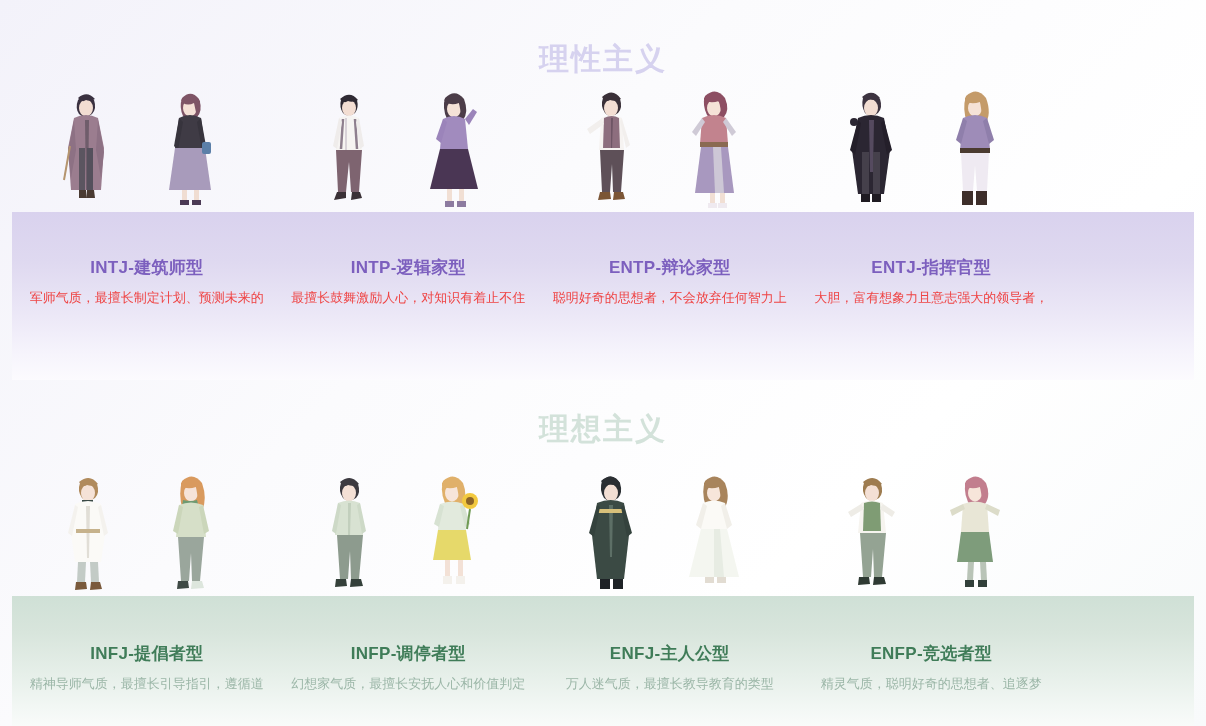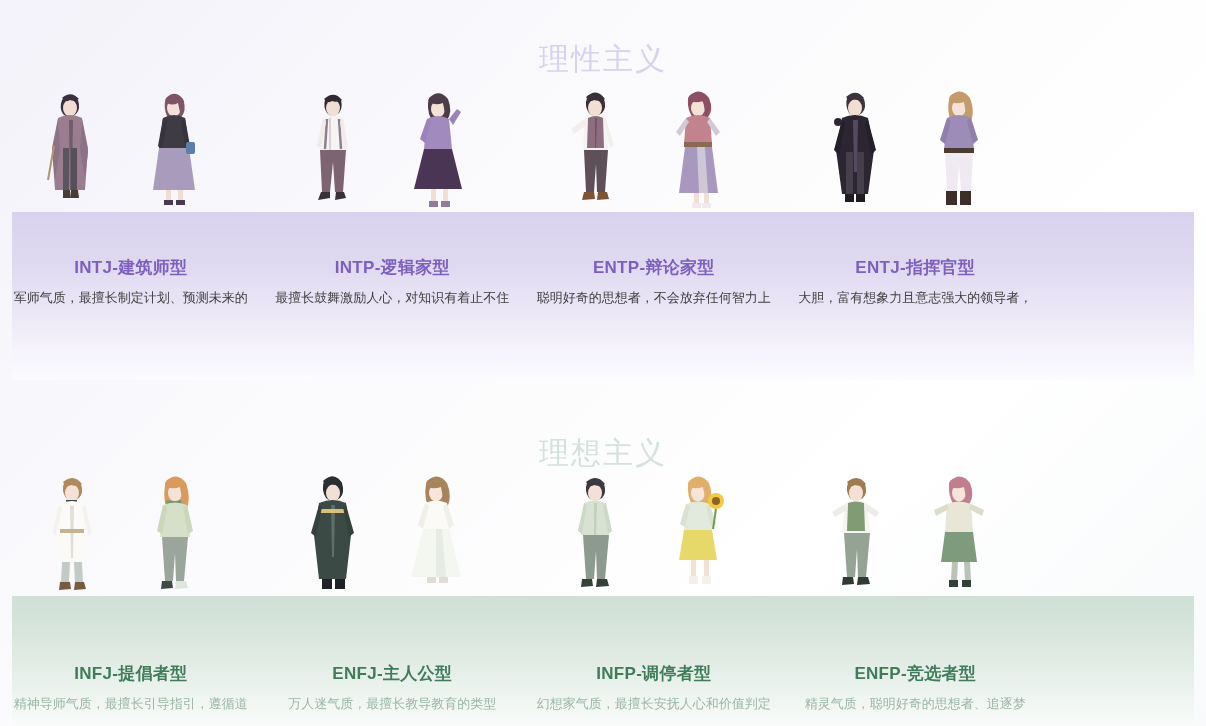--- a/index.html
+++ b/index.html
@@ -29,27 +29,27 @@
   }
   .section-rational { top: 0; height: 395px; }
   .section-idealist { top: 386px; height: 340px; }
 
   .section-title {
     position: absolute;
     left: 0;
     width: 1206px;
     text-align: center;
     font-size: 30px;
-    font-weight: 400;
+    font-weight: 700;
     letter-spacing: 2px;
     line-height: 1;
     user-select: none;
   }
   .section-rational .section-title { top: 44px; color: #d6d2ef; }
-  .section-idealist .section-title { top: 52px; color: #d3e2da; }
+  .section-idealist .section-title { top: 28px; color: #d3e2da; }
 
   
   .band {
     position: absolute;
     left: 12px;
     width: 1182px;
   }
   .band-rational {
     top: 212px;
     height: 168px;
@@ -57,21 +57,21 @@
   }
   .band-idealist {
     top: 596px;
     height: 130px;
     background: linear-gradient(180deg, #cfe0d6 0%, #d8e5dc 28%, #e6efe9 60%, #f2f7f4 85%, #f9fbfa 100%);
   }
 
   
   .cards {
     position: absolute;
-    left: 0;
+    left: 16px;
     width: 1046px;
     display: flex;
   }
   .cards-rational { top: 70px; }
   .cards-idealist { top: 455px; }
 
   .card {
     width: 301.5px;
     display: flex;
     flex-direction: column;
@@ -96,23 +96,23 @@
     margin-top: 15px;
     font-size: 13px;
     line-height: 1;
     white-space: nowrap;
     overflow: hidden;
     max-width: 275px;
     text-align: center;
   }
 
   .cards-rational .card-title { margin-top: 34px; color: #7c5fbe; }
-  .cards-rational .card-desc  { color: #404040; }
-
-  .cards-idealist .card-title { margin-top: 55px; color: #3f7c58; }
+  .cards-rational .card-desc  { color: #ef4444; }
+
+  .cards-idealist .card-title { margin-top: 35px; color: #3f7c58; }
   .cards-idealist .card-desc  { color: #9bb6a7; }
 </style>
 </head>
 <body>
 
 <div class="page">
 
   <div class="section section-rational">
 
     <div class="section-title">理性主义</div>
@@ -307,52 +307,20 @@
         </svg>
       </div>
       <div class="card-title">INFJ-提倡者型</div>
       <div class="card-desc">精神导师气质，最擅长引导指引，遵循道</div>
     </div>
 
     <div class="card">
       <div class="card-art">
         <svg width="230" height="155" viewBox="0 0 230 155">
           <g>
-            <path d="M47 26 q10 -10 18 2 q3 10 -2 15 q-8 6 -14 0 q-5 -8 -2 -17z" fill="#2b2f33"></path>
-            <ellipse cx="56" cy="38" rx="7" ry="8.5" fill="#f3dfd4"></ellipse>
-            <path d="M46 26 q11 -10 19 2 q-6 3 -11 1 q-4 3 -8 -3z" fill="#2b2f33"></path>
-            <path d="M42 48 q14 -6 27 0 l5 32 l-5 44 l-27 0 l-5 -44z" fill="#3b4a44"></path>
-            <path d="M54 50 l4 0 l-1 52 l-2 0z" fill="#5d6f66"></path>
-            <rect x="43" y="54" width="26" height="4" fill="#d8c07a"></rect>
-            <path d="M42 50 l-8 28 l5 4 l6 -30z" fill="#34423d"></path>
-            <path d="M69 50 l8 28 l-5 4 l-6 -30z" fill="#34423d"></path>
-            <path d="M45 124 l10 0 l0 10 l-10 0z" fill="#1e2226"></path>
-            <path d="M58 124 l10 0 l0 10 l-10 0z" fill="#1e2226"></path>
-
-            <path d="M150 26 q11 -10 20 2 q6 15 -1 26 q-10 8 -18 -2 q-5 -14 -1 -26z" fill="#a8845c"></path>
-            <ellipse cx="159" cy="38" rx="7" ry="8.5" fill="#f7e5da"></ellipse>
-            <path d="M149 28 q11 -10 21 2 q1 12 -3 19 l-3 -17 q-9 3 -15 -1z" fill="#a8845c"></path>
-            <path d="M148 48 q11 -5 22 0 l2 26 l-26 0z" fill="#fbfaf6"></path>
-            <path d="M148 48 l-7 22 l5 4 l6 -23z" fill="#f1efe9"></path>
-            <path d="M170 48 l7 22 l-5 4 l-6 -23z" fill="#f1efe9"></path>
-            <path d="M146 74 l26 0 l12 48 l-50 0z" fill="#f4f6f0"></path>
-            <path d="M159 74 l6 0 l4 48 l-10 0z" fill="#e7ece3"></path>
-            <path d="M150 122 l9 0 l0 6 l-9 0z" fill="#e2dcd2"></path>
-            <path d="M162 122 l9 0 l0 6 l-9 0z" fill="#e2dcd2"></path>
-          </g>
-        </svg>
-      </div>
-      <div class="card-title">ENFJ-主人公型</div>
-      <div class="card-desc">万人迷气质，最擅长教导教育的类型</div>
-    </div>
-
-    <div class="card">
-      <div class="card-art">
-        <svg width="230" height="155" viewBox="0 0 230 155">
-          <g>
             <path d="M48 28 q9 -9 17 1 q3 9 -2 14 q-8 5 -13 0 q-5 -7 -2 -15z" fill="#3c3a40"></path>
             <ellipse cx="56" cy="38" rx="7" ry="8.5" fill="#f4e0d5"></ellipse>
             <path d="M47 27 q11 -9 19 2 q-6 3 -11 1 q-4 3 -8 -3z" fill="#3c3a40"></path>
             <path d="M45 48 q11 -5 22 0 l3 32 l-28 0z" fill="#d8e2d2"></path>
             <path d="M55 48 l3 0 l-1 32 l-2 0z" fill="#c2cfbd"></path>
             <path d="M45 48 l-6 28 l4 3 l5 -29z" fill="#cdd9c7"></path>
             <path d="M67 48 l6 28 l-4 3 l-5 -29z" fill="#cdd9c7"></path>
             <path d="M44 80 l26 0 l-4 44 l-8 0 l-1 -28 l-2 28 l-8 0z" fill="#8d9b8e"></path>
             <path d="M43 124 l10 0 l1 7 l-12 1z" fill="#34403a"></path>
             <path d="M58 124 l10 0 l2 7 l-13 1z" fill="#34403a"></path>
@@ -375,20 +343,52 @@
         </svg>
       </div>
       <div class="card-title">INFP-调停者型</div>
       <div class="card-desc">幻想家气质，最擅长安抚人心和价值判定</div>
     </div>
 
     <div class="card">
       <div class="card-art">
         <svg width="230" height="155" viewBox="0 0 230 155">
           <g>
+            <path d="M47 26 q10 -10 18 2 q3 10 -2 15 q-8 6 -14 0 q-5 -8 -2 -17z" fill="#2b2f33"></path>
+            <ellipse cx="56" cy="38" rx="7" ry="8.5" fill="#f3dfd4"></ellipse>
+            <path d="M46 26 q11 -10 19 2 q-6 3 -11 1 q-4 3 -8 -3z" fill="#2b2f33"></path>
+            <path d="M42 48 q14 -6 27 0 l5 32 l-5 44 l-27 0 l-5 -44z" fill="#3b4a44"></path>
+            <path d="M54 50 l4 0 l-1 52 l-2 0z" fill="#5d6f66"></path>
+            <rect x="43" y="54" width="26" height="4" fill="#d8c07a"></rect>
+            <path d="M42 50 l-8 28 l5 4 l6 -30z" fill="#34423d"></path>
+            <path d="M69 50 l8 28 l-5 4 l-6 -30z" fill="#34423d"></path>
+            <path d="M45 124 l10 0 l0 10 l-10 0z" fill="#1e2226"></path>
+            <path d="M58 124 l10 0 l0 10 l-10 0z" fill="#1e2226"></path>
+
+            <path d="M150 26 q11 -10 20 2 q6 15 -1 26 q-10 8 -18 -2 q-5 -14 -1 -26z" fill="#a8845c"></path>
+            <ellipse cx="159" cy="38" rx="7" ry="8.5" fill="#f7e5da"></ellipse>
+            <path d="M149 28 q11 -10 21 2 q1 12 -3 19 l-3 -17 q-9 3 -15 -1z" fill="#a8845c"></path>
+            <path d="M148 48 q11 -5 22 0 l2 26 l-26 0z" fill="#fbfaf6"></path>
+            <path d="M148 48 l-7 22 l5 4 l6 -23z" fill="#f1efe9"></path>
+            <path d="M170 48 l7 22 l-5 4 l-6 -23z" fill="#f1efe9"></path>
+            <path d="M146 74 l26 0 l12 48 l-50 0z" fill="#f4f6f0"></path>
+            <path d="M159 74 l6 0 l4 48 l-10 0z" fill="#e7ece3"></path>
+            <path d="M150 122 l9 0 l0 6 l-9 0z" fill="#e2dcd2"></path>
+            <path d="M162 122 l9 0 l0 6 l-9 0z" fill="#e2dcd2"></path>
+          </g>
+        </svg>
+      </div>
+      <div class="card-title">ENFJ-主人公型</div>
+      <div class="card-desc">万人迷气质，最擅长教导教育的类型</div>
+    </div>
+
+    <div class="card">
+      <div class="card-art">
+        <svg width="230" height="155" viewBox="0 0 230 155">
+          <g>
             <path d="M48 28 q9 -9 17 1 q3 9 -2 14 q-8 5 -13 0 q-5 -7 -2 -15z" fill="#9e7c50"></path>
             <ellipse cx="56" cy="38" rx="7" ry="8.5" fill="#f4e0d5"></ellipse>
             <path d="M47 27 q11 -9 19 2 q-6 3 -11 1 q-4 3 -8 -3z" fill="#9e7c50"></path>
             <path d="M45 48 q11 -5 22 0 l3 30 l-28 0z" fill="#f6f4ef"></path>
             <path d="M48 48 q8 -3 16 0 l1 28 l-18 0z" fill="#7f9c74"></path>
             <path d="M45 49 l-13 8 l3 5 l13 -8z" fill="#eeece6"></path>
             <path d="M67 49 l12 8 l-3 5 l-12 -8z" fill="#eeece6"></path>
             <path d="M44 78 l26 0 l-4 44 l-8 0 l-1 -28 l-2 28 l-8 0z" fill="#94a393"></path>
             <path d="M43 122 l10 0 l1 7 l-12 1z" fill="#2f3a33"></path>
             <path d="M58 122 l10 0 l2 7 l-13 1z" fill="#2f3a33"></path>

